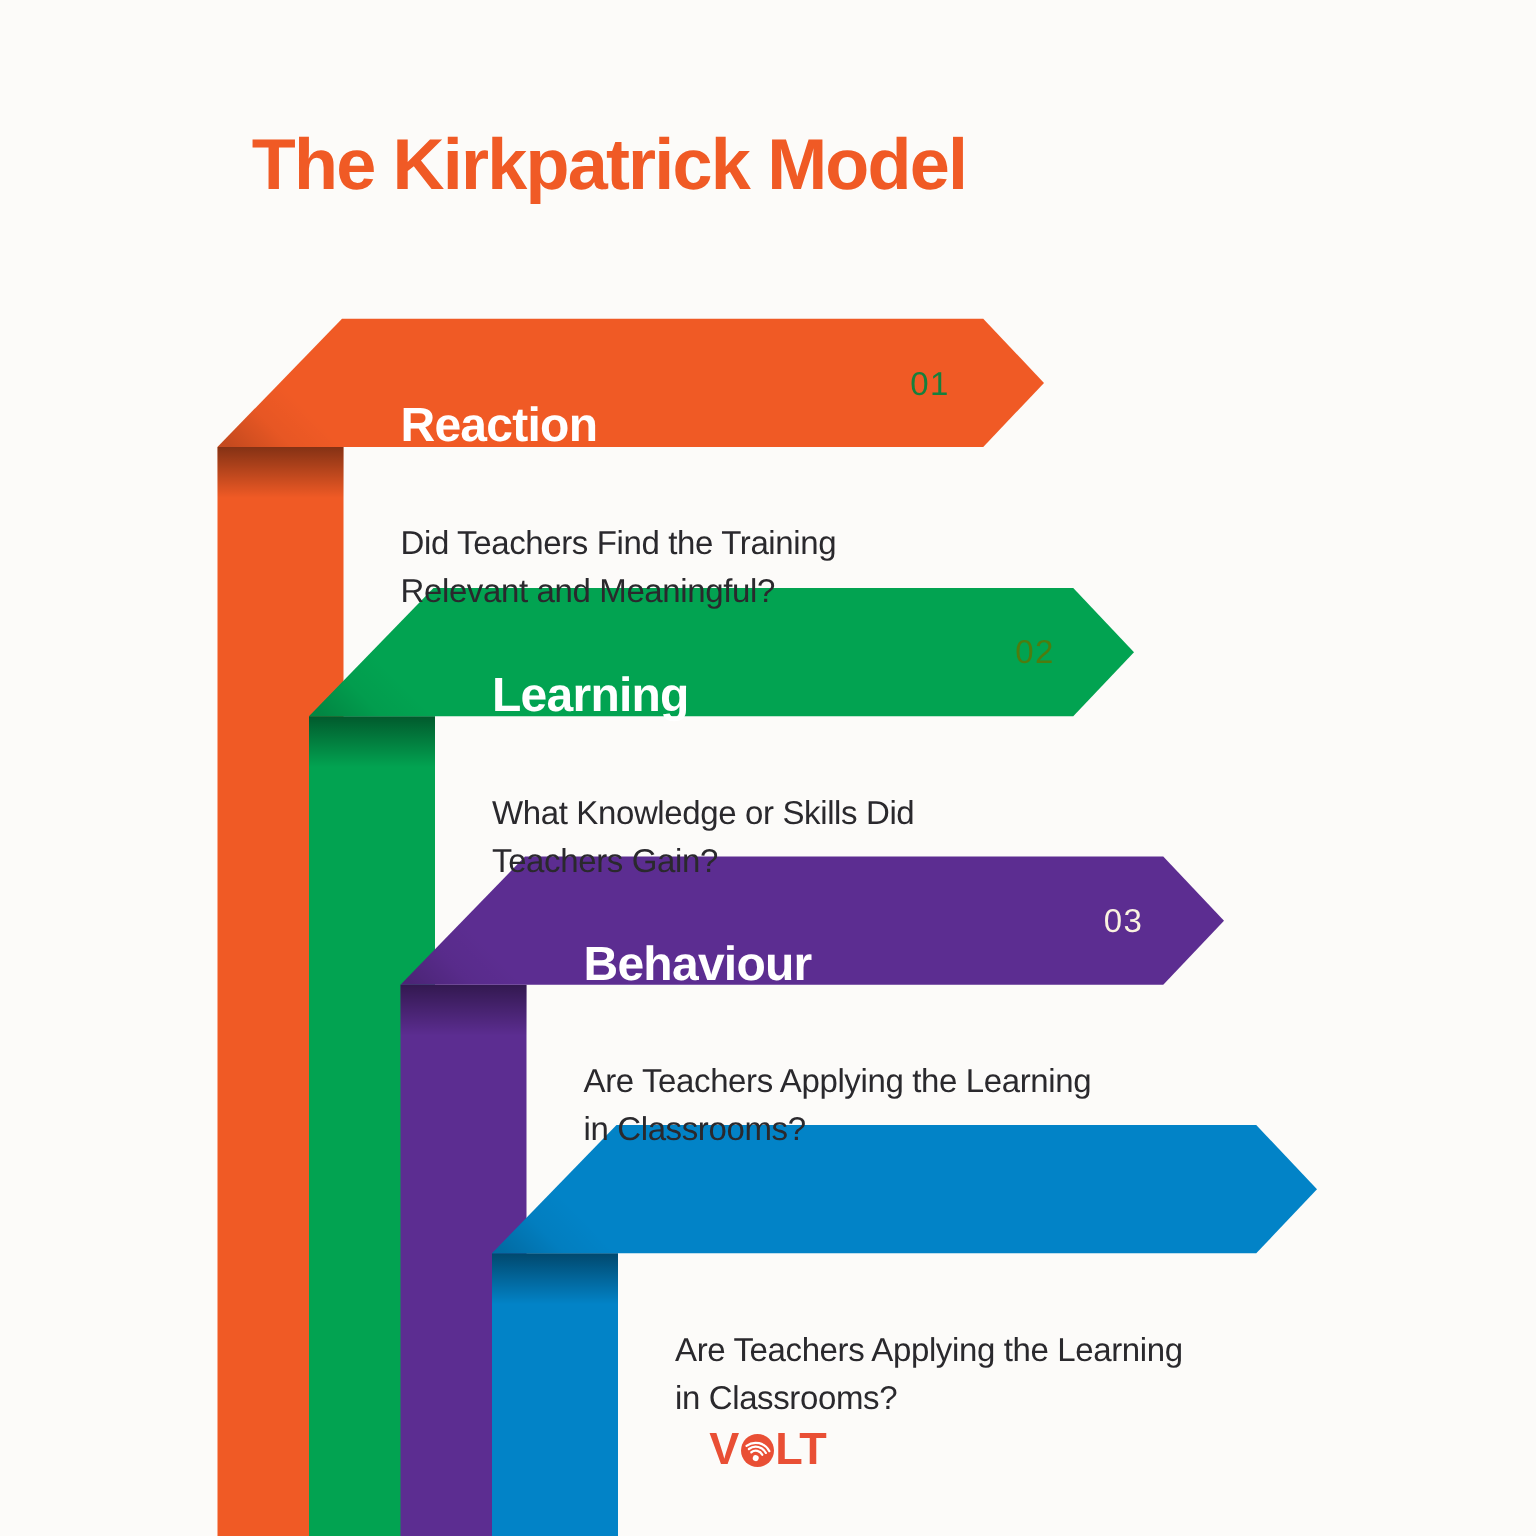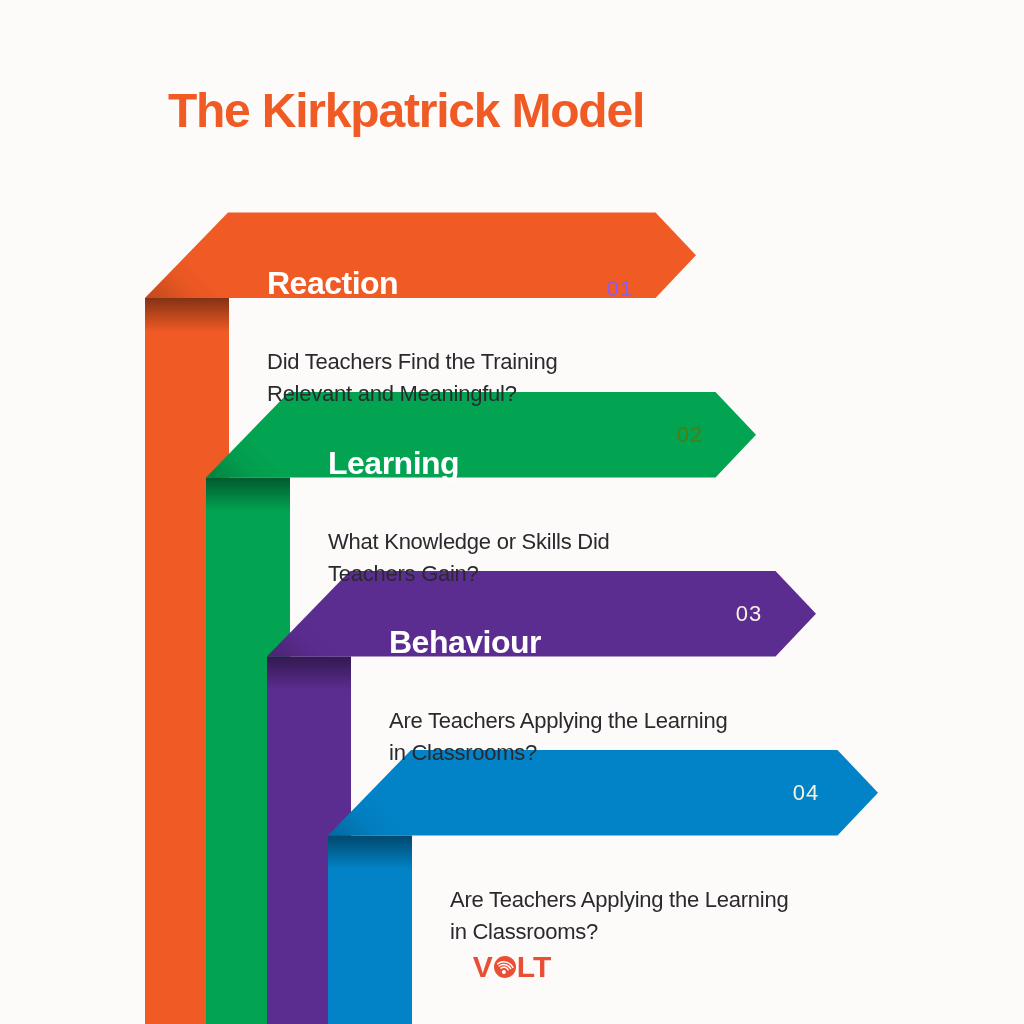--- a/index.html
+++ b/index.html
@@ -75,41 +75,40 @@
     <rect fill="url(#foldShade)" x="328" y="835.5" width="84" height="34"></rect>
     <polygon points="411,750 837.5,750 878,792.75 837.5,835.5 328,835.5" fill="#0283C7"></polygon>
     <polygon fill="url(#slantShade)" points="328,835.5 411,750 411,835.5"></polygon>
   </g>
 </svg>
 
 <div class="layer">
   <h1 class="title" style="color: rgb(240, 90, 37);">The Kirkpatrick Model</h1>
 
   <div class="banner-label" style="left:267px;top:212.5px;">Reaction</div>
-  <div class="banner-number" style="left: 575px; top: 212.5px; color: #8b5cf6; margin-top: 33px;">01</div>
+  <div class="banner-number" style="left: 575px; top: 212.5px; color: #15803d;">01</div>
   <div class="desc" style="left: 267px; top: 310px; color: rgb(42, 41, 45);">
     <div>Did Teachers Find the Training</div>
     <div>Relevant and Meaningful?</div>
   </div>
 
   <div class="banner-label" style="left:328px;top:392px;">Learning</div>
   <div class="banner-number" style="left: 645px; top: 392px; color: #4d7c0f;">02</div>
   <div class="desc" style="left: 328px; top: 489.5px; color: rgb(42, 41, 45);">
     <div>What Knowledge or Skills Did</div>
     <div>Teachers Gain?</div>
   </div>
 
   <div class="banner-label" style="left:389px;top:571px;">Behaviour</div>
   <div class="banner-number" style="left: 704px; top: 571px; color: rgb(250, 242, 224);">03</div>
   <div class="desc" style="left: 389px; top: 668.5px; color: rgb(42, 41, 45);">
     <div>Are Teachers Applying the Learning</div>
     <div>in Classrooms?</div>
   </div>
 
-  <div class="banner-number" style="left: 761px; top: 750px; color: rgb(250, 242, 224);">04</div>
   <div class="desc" style="left: 450px; top: 847.5px; color: rgb(42, 41, 45);">
     <div>Are Teachers Applying the Learning</div>
     <div>in Classrooms?</div>
   </div>
 
   <div class="logo" style="color: rgb(233, 79, 53);">
     <span>V</span>
     <svg class="o-mark" width="22" height="22" viewBox="0 0 22 22">
       <circle cx="11" cy="11" r="11" fill="#E94F35"></circle>
       <g transform="rotate(13 11 11)">

